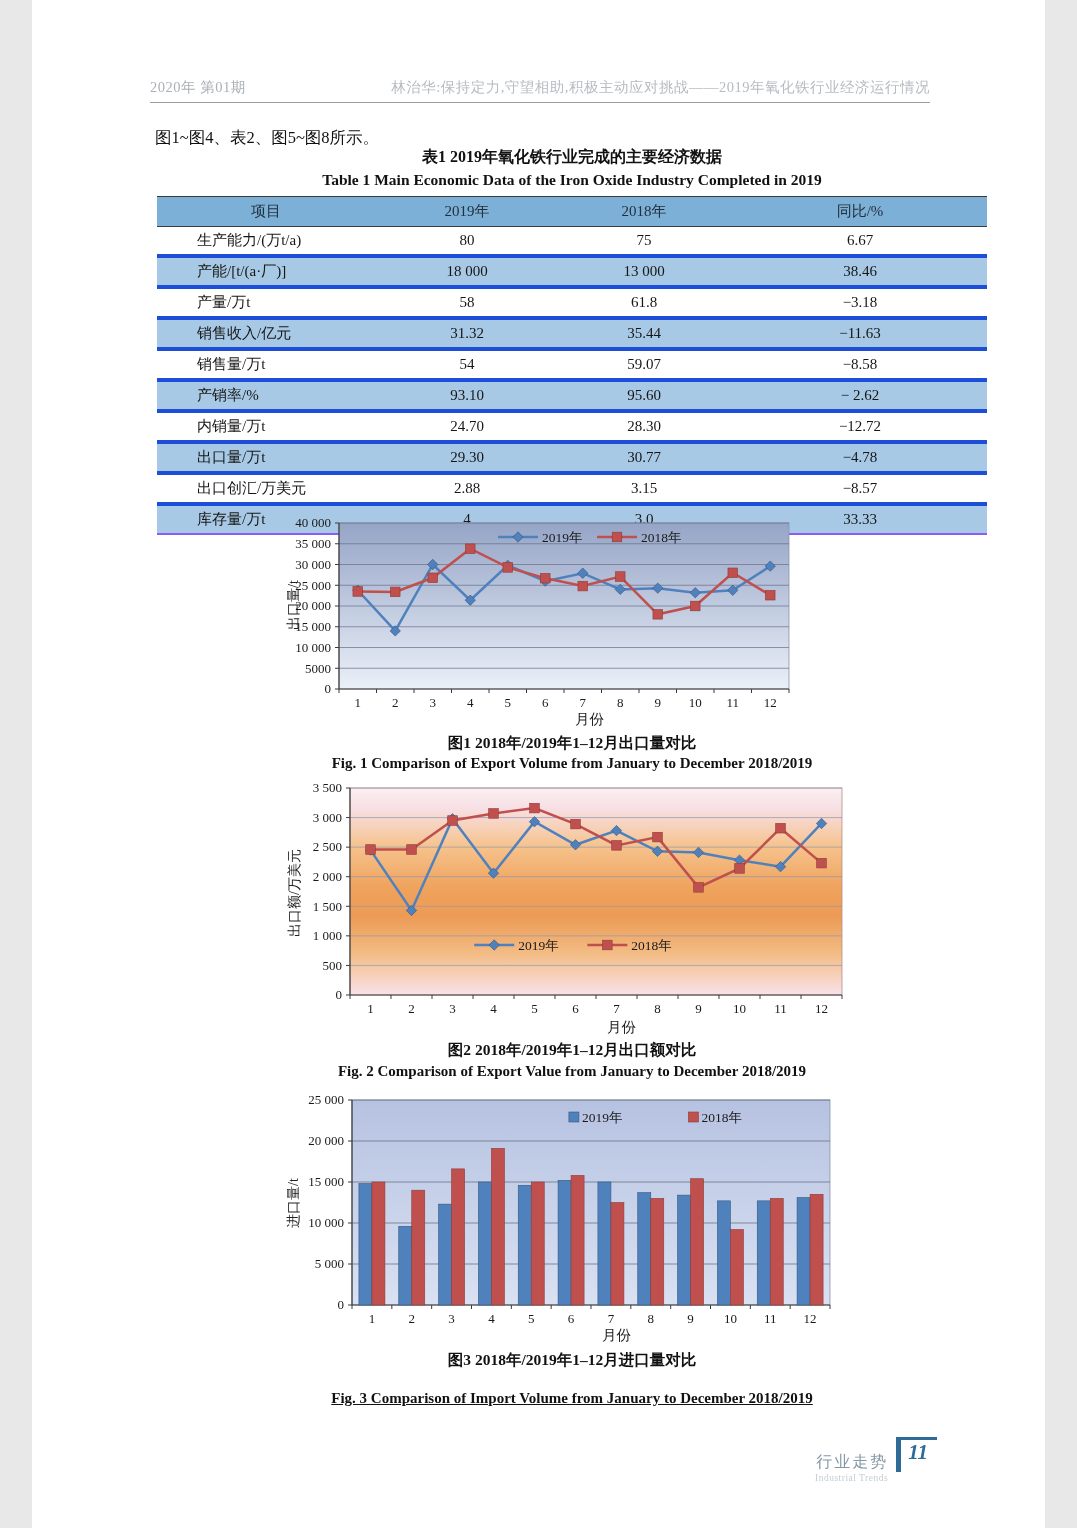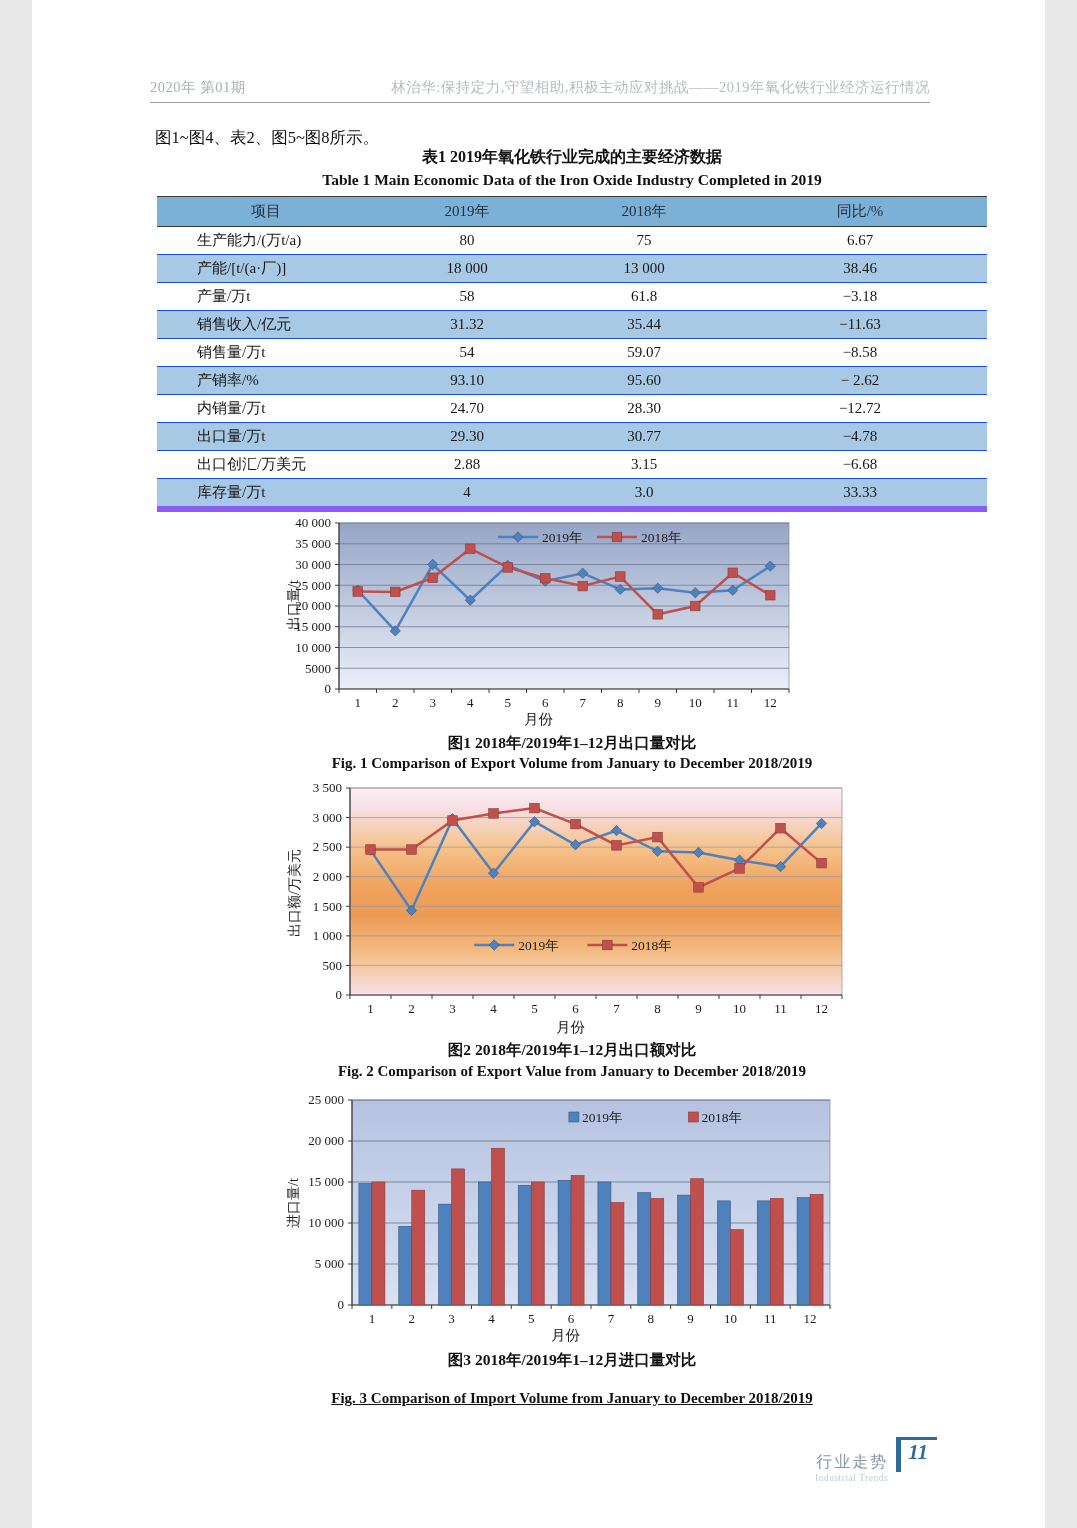--- a/index.html
+++ b/index.html
@@ -14,39 +14,39 @@
   .intro{position:absolute;left:123px;top:127px;font-size:16.5px;color:#101010;}
   
   .tcap{position:absolute;left:125px;width:830px;text-align:center;font-weight:bold;}
   .tcap.cn{top:147px;font-size:16px;}
   .tcap.en{top:171px;font-size:15.5px;}
   
   table.eco{position:absolute;left:125px;top:196px;width:830px;border-collapse:collapse;
             font-size:15px;color:#161616;table-layout:fixed;}
   table.eco thead tr{background:#7db0d7;height:30px;border-top:1.5px solid #3a3a3a;border-bottom:1.5px solid #3a3a3a;}
   table.eco thead th{font-weight:normal;color:#22303e;}
-  table.eco tbody tr{height:26.5px;border-bottom:1px solid #1d4ed8;}
+  table.eco tbody tr{height:26.5px;border-bottom:4px solid #1d4ed8;}
   table.eco tbody tr:nth-child(even){background:#a7c9e5;}
-  table.eco tbody tr:last-child{border-bottom:6px solid #8b5cf6;margin-top:16px;}
+  table.eco tbody tr:last-child{border-bottom:2px solid #8b5cf6;margin-top:16px;}
   table.eco td,table.eco th{padding:4px;text-align:center;}
   table.eco td:first-child,table.eco th:first-child{text-align:left;padding-left:40px;}
   table.eco th:first-child{text-align:center;padding-left:0;}
   
   .chart-svg{position:absolute;}
   #chart-0{left:252px;top:511px;}
   #chart-1{left:256px;top:778px;}
   #chart-2{left:255px;top:1090px;}
   .tick{font:13px "Liberation Serif",serif;fill:#1a1a1a;}
   .legend{font:13.5px "Liberation Serif",serif;fill:#1a1a1a;}
   .ylab{position:absolute;width:140px;text-align:center;font-size:14px;color:#222;
         white-space:nowrap;transform:rotate(-90deg);transform-origin:center;}
   #ylab-0{left:192px;top:596px;}
   #ylab-1{left:193px;top:884px;}
   #ylab-2{left:192px;top:1194px;}
-  .xlab{position:absolute;width:80px;text-align:left;font-size:14.5px;color:#222;}
+  .xlab{position:absolute;width:80px;text-align:right;font-size:14.5px;color:#222;}
   #xlab-0{left:492px;top:710px;}
   #xlab-1{left:524px;top:1018px;}
   #xlab-2{left:519px;top:1326px;}
   .fcap{position:absolute;left:125px;width:830px;text-align:center;font-weight:bold;}
   .fcap.cn{font-size:15.5px;}
   .fcap.en{font-size:15px;}
   #fcap-0-cn{top:733px;} #fcap-0-en{top:755px;}
   #fcap-1-cn{top:1040px;} #fcap-1-en{top:1063px;}
   #fcap-2-cn{top:1350px;} #fcap-2-en{top:1390px;text-decoration:underline;}
   
@@ -134,21 +134,21 @@
         <tr>
           <td>出口量/万t</td>
           <td>29.30</td>
           <td>30.77</td>
           <td>−4.78</td>
         </tr>
         <tr>
           <td>出口创汇/万美元</td>
           <td>2.88</td>
           <td>3.15</td>
-          <td>−6.68</td>
+          <td>−8.57</td>
         </tr>
         <tr>
           <td>库存量/万t</td>
           <td>4</td>
           <td>3.0</td>
           <td>33.33</td>
         </tr>
       </tbody>
   </table>
 

